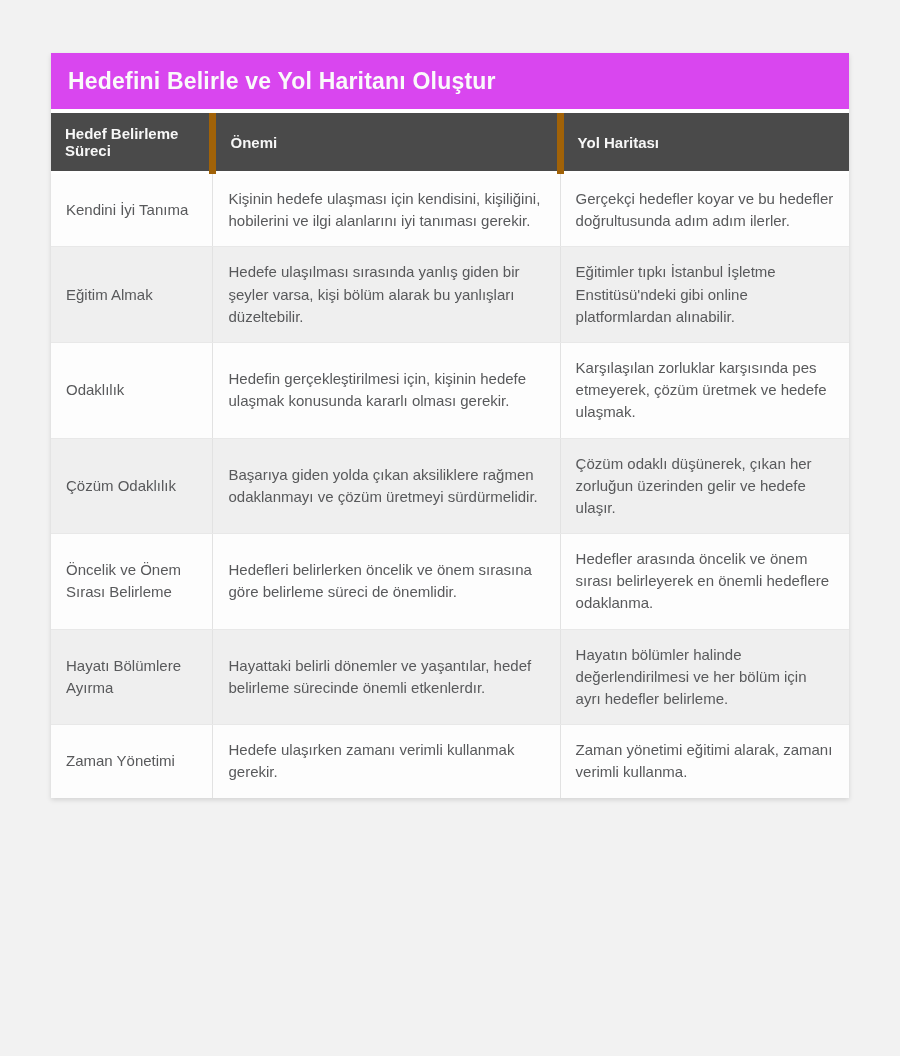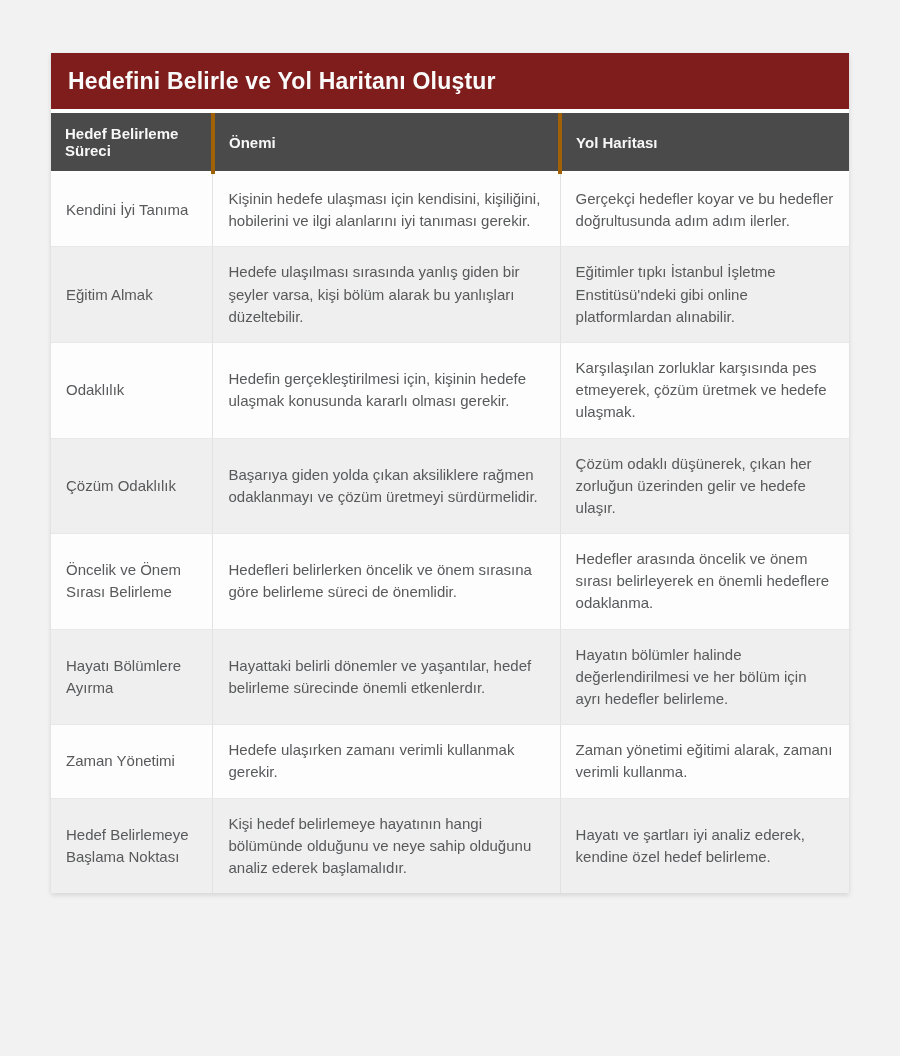--- a/index.html
+++ b/index.html
@@ -15,21 +15,21 @@
   }
 
   .card {
     width: 798px;
     margin: 53px auto 0 auto;
     background: #ffffff;
     box-shadow: 0 2px 5px rgba(0,0,0,0.13);
   }
 
   .title-bar {
-    background: #7f1d1d;
+    background: #d946ef;
     color: #fafafa;
     font-size: 23px;
     font-weight: bold;
     letter-spacing: 0.2px;
     padding: 15px 17px 14px 17px;
     margin-bottom: 4px;
   }
 
   table {
     width: 100%;
@@ -43,21 +43,21 @@
 
   thead th {
     background: #4a4a4a;
     color: #f7f7f7;
     text-align: left;
     vertical-align: middle;
     font-size: 15px;
     font-weight: bold;
     padding: 12px 14px;
     height: 57px;
-    border-right: 4px solid #a16207;
+    border-right: 7px solid #a16207;
     border-bottom: 3px solid #ffffff;
   }
   thead th:last-child { border-right: none; }
 
   tbody td {
     vertical-align: middle;
     font-size: 15px;
     line-height: 1.48;
     color: #58595b;
     padding: 14px 15px;
@@ -117,20 +117,15 @@
         <tr class="alt">
           <td>Hayatı Bölümlere Ayırma</td>
           <td>Hayattaki belirli dönemler ve yaşantılar, hedef belirleme sürecinde önemli etkenlerdır.</td>
           <td>Hayatın bölümler halinde değerlendirilmesi ve her bölüm için ayrı hedefler belirleme.</td>
         </tr>
         <tr>
           <td>Zaman Yönetimi</td>
           <td>Hedefe ulaşırken zamanı verimli kullanmak gerekir.</td>
           <td>Zaman yönetimi eğitimi alarak, zamanı verimli kullanma.</td>
         </tr>
-        <tr class="alt">
-          <td>Hedef Belirlemeye Başlama Noktası</td>
-          <td>Kişi hedef belirlemeye hayatının hangi bölümünde olduğunu ve neye sahip olduğunu analiz ederek başlamalıdır.</td>
-          <td>Hayatı ve şartları iyi analiz ederek, kendine özel hedef belirleme.</td>
-        </tr>
       </tbody>
   </table>
 </div>
 
 </body></html>

